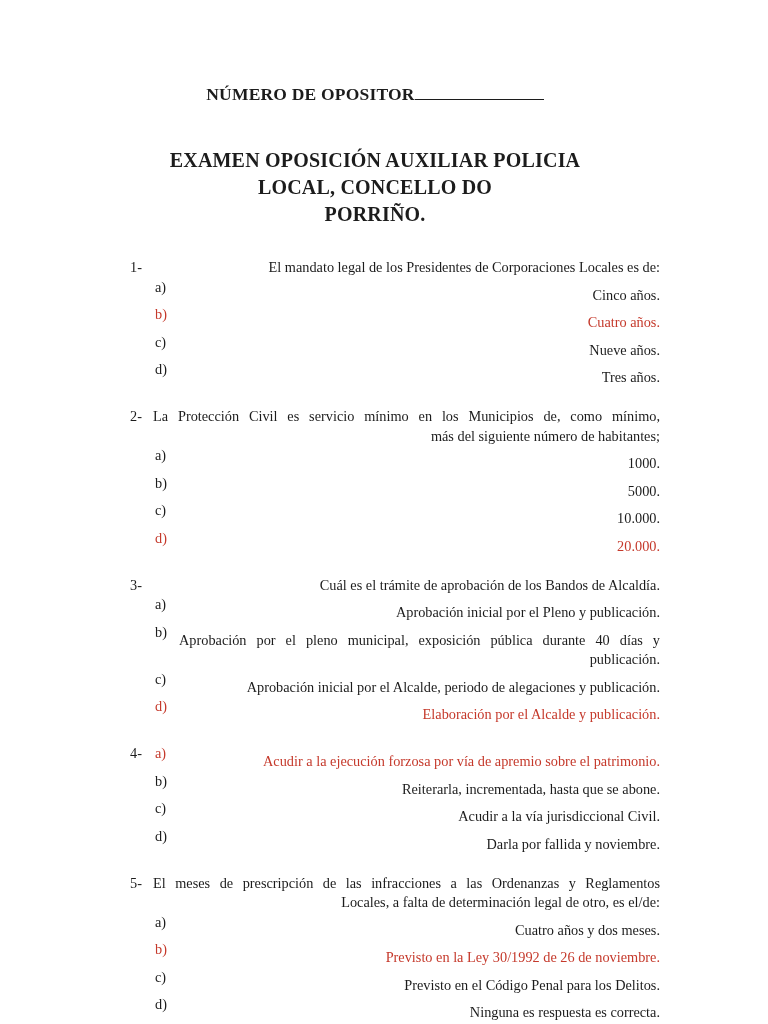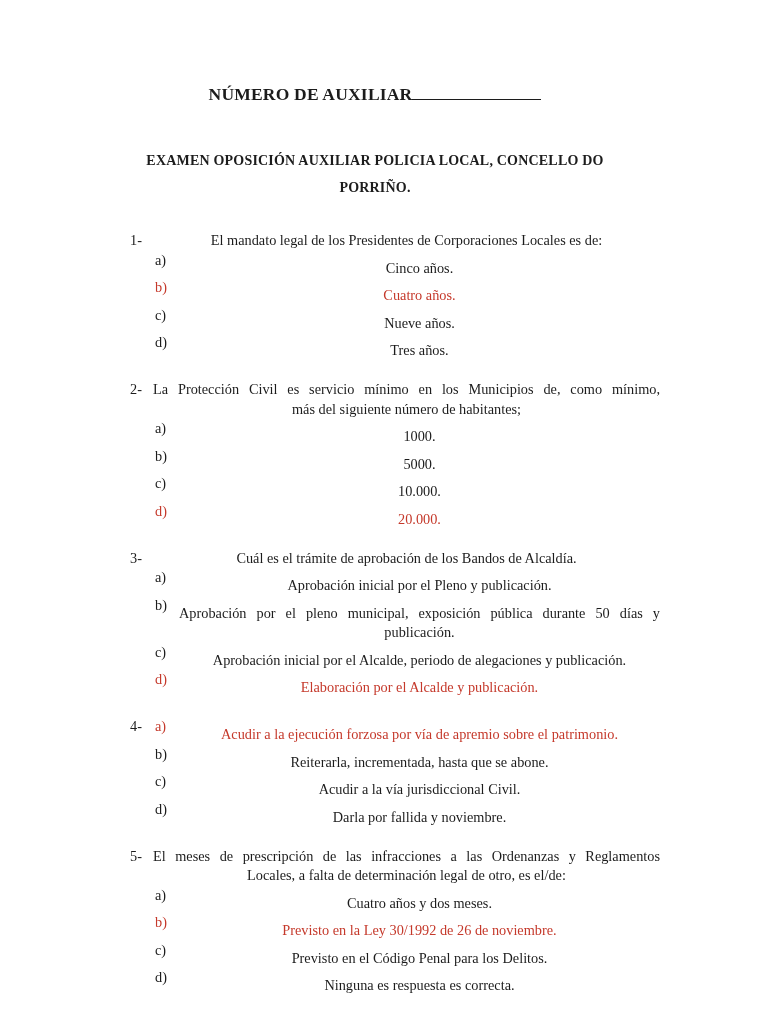--- a/index.html
+++ b/index.html
@@ -35,58 +35,58 @@
   }
   .blank {
     display: inline-block;
     width: 129px;
     height: 2px;
     border-bottom: 1.6px solid var(--text-color, #1c1c1c);
     vertical-align: baseline;
   }
   .title {
     margin-top: 42px;
-    font-size: 14px;
+    font-size: 20px;
     line-height: 27px;
     letter-spacing: 0.2px;
   }
   #questions { margin-top: 30px; }
   .question {
     display: flex;
     margin-bottom: 19.5px;
   }
   .qnum {
     flex: none;
     width: 23px;
     line-height: 19.5px;
   }
   .qbody { flex: 1; min-width: 0; }
   .line { line-height: 19.5px; }
   .line.just {
     text-align: justify;
     text-align-last: justify;
     font-family: Liberation Serif, serif;
   }
-  .line.last { text-align: center; }
+  .line.last { text-align: right; }
   .options { padding-left: 2px; }
   .option { display: flex; }
   .oletter {
     flex: none;
     width: 24px;
     line-height: 19.5px;
   }
   .otext { flex: 1; min-width: 0; margin-top: 8px; }
   .option.correct { color: var(--correct-color, #c5392b); }
 </style>
 </head>
 <body>
 
 <div class="page">
   <div class="header-box">
-    <div class="numero"><span>NÚMERO DE AUXILIAR</span><span class="blank"></span></div>
+    <div class="numero"><span>NÚMERO DE OPOSITOR</span><span class="blank"></span></div>
     <div class="title">
       <div>EXAMEN OPOSICIÓN AUXILIAR POLICIA LOCAL, CONCELLO DO</div>
       <div>PORRIÑO.</div>
     </div>
   </div>
   <div id="questions">
       <div class="question">
         <div class="qnum">1-</div>
         <div class="qbody">
           <div class="line last">El mandato legal de los Presidentes de Corporaciones Locales es de:</div>
@@ -158,21 +158,21 @@
           <div class="options">
             <div class="option">
               <div class="oletter">a)</div>
               <div class="otext">
                 <div class="line last">Aprobación inicial por el Pleno y publicación.</div>
               </div>
             </div>
             <div class="option">
               <div class="oletter">b)</div>
               <div class="otext">
-                <div class="line just">Aprobación por el pleno municipal, exposición pública durante 50 días y</div>
+                <div class="line just">Aprobación por el pleno municipal, exposición pública durante 40 días y</div>
                 <div class="line last">publicación.</div>
               </div>
             </div>
             <div class="option">
               <div class="oletter">c)</div>
               <div class="otext">
                 <div class="line last">Aprobación inicial por el Alcalde, periodo de alegaciones y publicación.</div>
               </div>
             </div>
             <div class="option correct">

